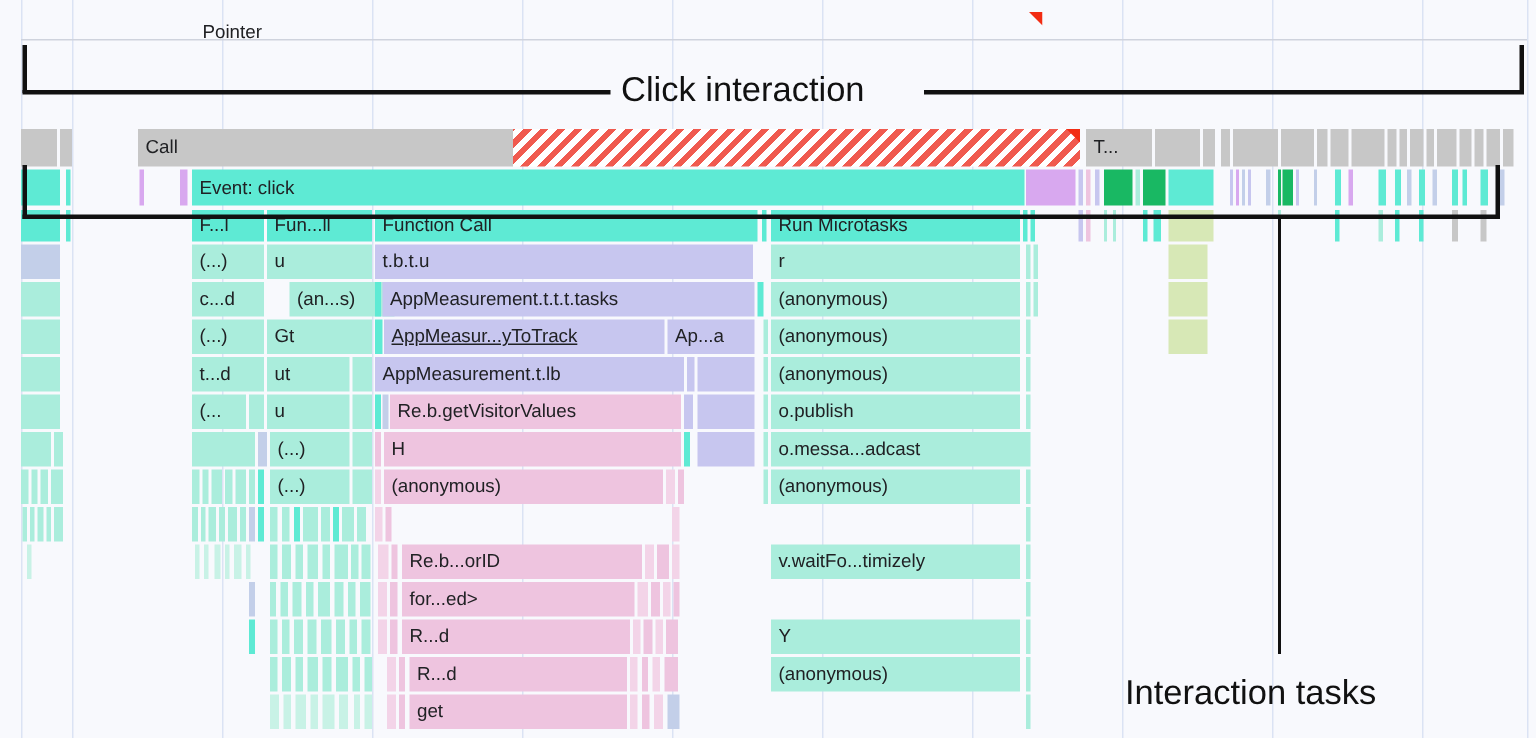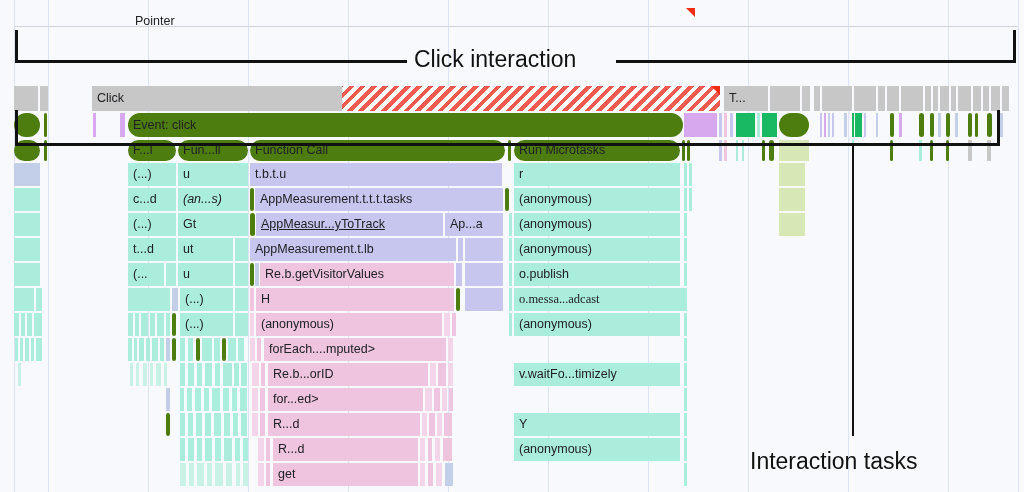--- a/index.html
+++ b/index.html
@@ -13,21 +13,21 @@
 
   
   .vgrid{position:absolute;top:0;bottom:0;width:1px;background:#dbe3f4;}
 
   
   .bar{position:absolute;box-sizing:border-box;overflow:hidden;
        white-space:nowrap;font-size:12.5px;color:#202124;line-height:1;
        display:flex;align-items:center;}
   .bar span{padding-left:5px;pointer-events:none;}
   .c-gray  {background:#c7c7c7;}
-  .c-yellow{background:#4d7c0f;border-radius:12px;}
+  .c-yellow{background:#5eead4;}
   .c-purpleblock{background:#d8a8ef;}
   .c-green {background:#19b863;}
   .c-lav   {background:#c7c6ef;}
   .c-pink  {background:#eec4df;}
   .c-pinklt{background:#f3d4e8;}
   .c-teal  {background:#aaeddc;}
   .c-teallt{background:#c8f2e6;}
   .c-blue  {background:#c3cfe9;}
   .c-olive {background:#d7e8b6;}
 
@@ -64,21 +64,21 @@
     <div class="vgrid" style="left: 948px;"></div>
     <div class="vgrid" style="left: 1018px;"></div>
     <div class="rulerline" style="left: 14px; right: 6px; top: 26px;"></div>
     <div class="bar " style="left: 130px; top: 8px; width: 565px; height: 27px;">
       <span>Pointer</span>
       <div class="redcorner" style="right: 0px; top: 0px;"></div>
     </div>
     <div class="bar c-gray" style="left: 14px; top: 86px; width: 24px; height: 25px;"></div>
     <div class="bar c-gray" style="left: 40px; top: 86px; width: 8px; height: 25px;"></div>
     <div class="bar c-gray" style="left: 92px; top: 86px; width: 250px; height: 25px;">
-      <span>Click</span>
+      <span>Call</span>
     </div>
     <div class="bar striped" style="left: 342px; top: 86px; width: 378px; height: 25px;">
       <div class="redcorner" style="right: 0px; top: 0px;"></div>
     </div>
     <div class="bar c-gray" style="left: 724px; top: 86px; width: 44px; height: 25px;">
       <span>T...</span>
     </div>
     <div class="bar c-gray" style="left: 770px; top: 86px; width: 30px; height: 25px;"></div>
     <div class="bar c-gray" style="left: 802px; top: 86px; width: 8px; height: 25px;"></div>
     <div class="bar c-gray" style="left: 814px; top: 86px; width: 6px; height: 25px;"></div>
@@ -175,21 +175,21 @@
     <div class="bar c-teal" style="left: 514px; top: 163px; width: 166px; height: 23px;">
       <span>r</span>
     </div>
     <div class="bar c-teal" style="left: 684px; top: 163px; width: 3px; height: 23px;"></div>
     <div class="bar c-teal" style="left: 689px; top: 163px; width: 3px; height: 23px;"></div>
     <div class="bar c-olive" style="left: 779px; top: 163px; width: 26px; height: 23px;"></div>
     <div class="bar c-teal" style="left: 14px; top: 188px; width: 26px; height: 23px;"></div>
     <div class="bar c-teal" style="left: 128px; top: 188px; width: 48px; height: 23px;">
       <span>c...d</span>
     </div>
-    <div class="bar c-teal" style="left: 178px; top: 188px; width: 70px; height: 23px; font-style: italic;">
+    <div class="bar c-teal" style="left: 193px; top: 188px; width: 70px; height: 23px;">
       <span>(an...s)</span>
     </div>
     <div class="bar c-yellow" style="left: 250px; top: 188px; width: 4px; height: 23px;"></div>
     <div class="bar c-lav" style="left: 255px; top: 188px; width: 248px; height: 23px;">
       <span>AppMeasurement.t.t.t.tasks</span>
     </div>
     <div class="bar c-yellow" style="left: 505px; top: 188px; width: 4px; height: 23px;"></div>
     <div class="bar c-teal" style="left: 514px; top: 188px; width: 166px; height: 23px;">
       <span>(anonymous)</span>
     </div>
@@ -263,21 +263,21 @@
       <span>(...)</span>
     </div>
     <div class="bar c-teal" style="left: 235px; top: 288px; width: 13px; height: 23px;"></div>
     <div class="bar c-pink" style="left: 250px; top: 288px; width: 4px; height: 23px;"></div>
     <div class="bar c-pink" style="left: 256px; top: 288px; width: 198px; height: 23px;">
       <span>H</span>
     </div>
     <div class="bar c-yellow" style="left: 456px; top: 288px; width: 4px; height: 23px;"></div>
     <div class="bar c-lav" style="left: 465px; top: 288px; width: 38px; height: 23px;"></div>
     <div class="bar c-teal" style="left: 509px; top: 288px; width: 3px; height: 23px;"></div>
-    <div class="bar c-teal" style="left: 514px; top: 288px; width: 170px; height: 23px; font-family: Liberation Serif, serif;">
+    <div class="bar c-teal" style="left: 514px; top: 288px; width: 170px; height: 23px;">
       <span>o.messa...adcast</span>
     </div>
     <div class="bar c-teal" style="left: 684px; top: 288px; width: 3px; height: 23px;"></div>
     <div class="bar c-teal" style="left: 14px; top: 313px; width: 5px; height: 23px;"></div>
     <div class="bar c-teal" style="left: 21px; top: 313px; width: 4px; height: 23px;"></div>
     <div class="bar c-teal" style="left: 27px; top: 313px; width: 5px; height: 23px;"></div>
     <div class="bar c-teal" style="left: 34px; top: 313px; width: 8px; height: 23px;"></div>
     <div class="bar c-teal" style="left: 128px; top: 313px; width: 5px; height: 23px;"></div>
     <div class="bar c-teal" style="left: 135px; top: 313px; width: 4px; height: 23px;"></div>
     <div class="bar c-teal" style="left: 141px; top: 313px; width: 7px; height: 23px;"></div>
@@ -316,23 +316,20 @@
     <div class="bar c-teal" style="left: 180px; top: 338px; width: 5px; height: 23px;"></div>
     <div class="bar c-teal" style="left: 188px; top: 338px; width: 5px; height: 23px;"></div>
     <div class="bar c-yellow" style="left: 196px; top: 338px; width: 4px; height: 23px;"></div>
     <div class="bar c-teal" style="left: 202px; top: 338px; width: 10px; height: 23px;"></div>
     <div class="bar c-teal" style="left: 214px; top: 338px; width: 6px; height: 23px;"></div>
     <div class="bar c-yellow" style="left: 222px; top: 338px; width: 4px; height: 23px;"></div>
     <div class="bar c-teal" style="left: 228px; top: 338px; width: 8px; height: 23px;"></div>
     <div class="bar c-teal" style="left: 238px; top: 338px; width: 6px; height: 23px;"></div>
     <div class="bar c-pinklt" style="left: 250px; top: 338px; width: 5px; height: 23px;"></div>
     <div class="bar c-pink" style="left: 257px; top: 338px; width: 4px; height: 23px;"></div>
-    <div class="bar c-pink" style="left: 264px; top: 338px; width: 182px; height: 23px;">
-      <span>forEach....mputed&gt;</span>
-    </div>
     <div class="bar c-pinklt" style="left: 448px; top: 338px; width: 5px; height: 23px;"></div>
     <div class="bar c-teal" style="left: 684px; top: 338px; width: 3px; height: 23px;"></div>
     <div class="bar c-teallt" style="left: 18px; top: 363px; width: 3px; height: 23px;"></div>
     <div class="bar c-teallt" style="left: 130px; top: 363px; width: 3px; height: 23px;"></div>
     <div class="bar c-teallt" style="left: 136px; top: 363px; width: 3px; height: 23px;"></div>
     <div class="bar c-teallt" style="left: 143px; top: 363px; width: 4px; height: 23px;"></div>
     <div class="bar c-teallt" style="left: 150px; top: 363px; width: 3px; height: 23px;"></div>
     <div class="bar c-teallt" style="left: 156px; top: 363px; width: 5px; height: 23px;"></div>
     <div class="bar c-teallt" style="left: 164px; top: 363px; width: 3px; height: 23px;"></div>
     <div class="bar c-teal" style="left: 180px; top: 363px; width: 5px; height: 23px;"></div>

